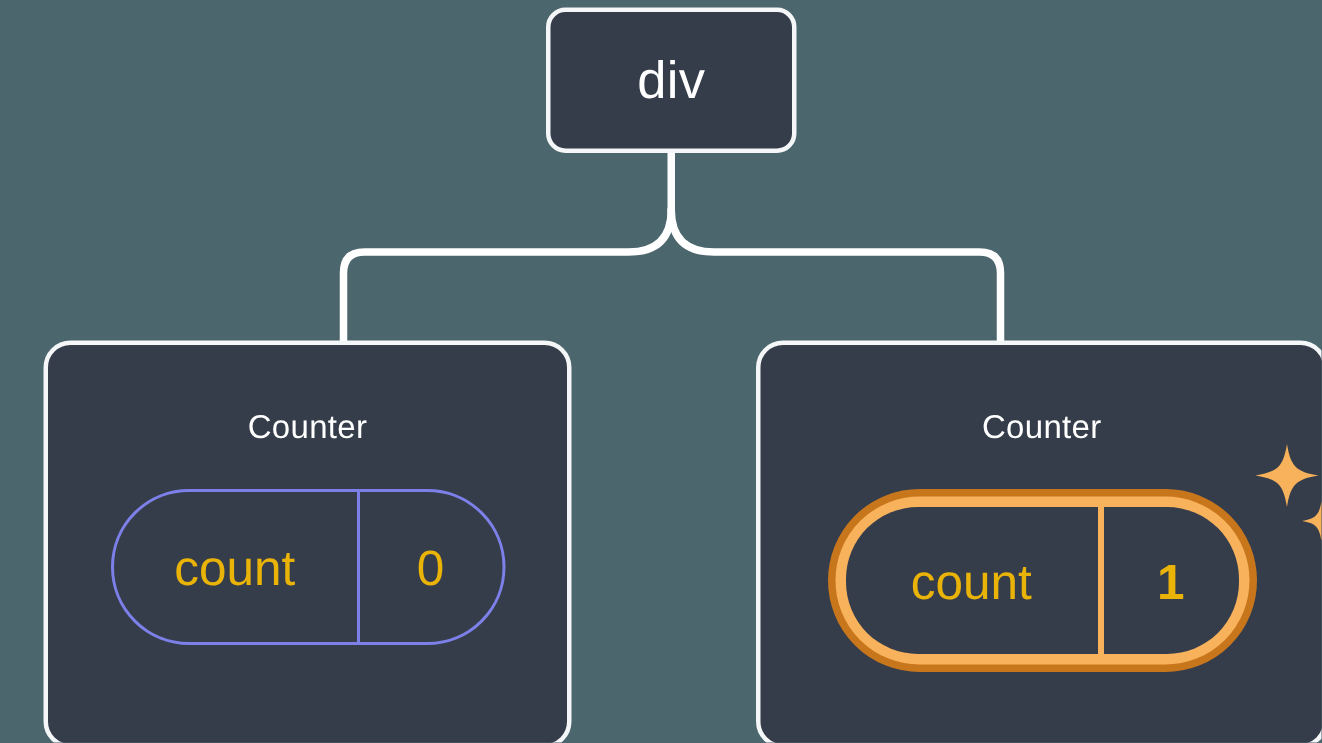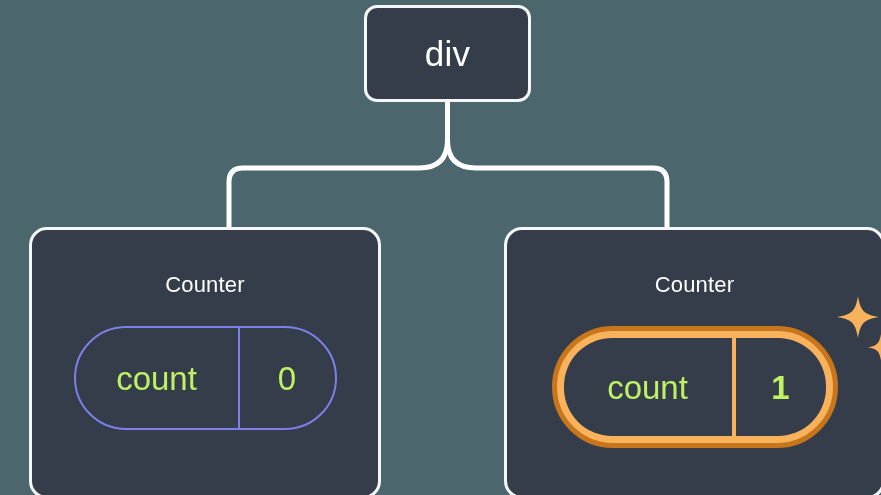--- a/index.html
+++ b/index.html
@@ -87,21 +87,21 @@
     overflow: hidden;
   }
   .pill.plain {
     border: 2px solid #7C80E8;
     width: 263px;
   }
   .pill .cell {
     display: flex;
     align-items: center;
     justify-content: center;
-    color: #bef264;
+    color: #eab308;
     font-size: 33px;
     line-height: 1;
     white-space: nowrap;
   }
   .pill.plain .cell-key {
     flex: 0 0 162px;
     border-right: 2px solid #7C80E8;
   }
   .pill.plain .cell-val {
     flex: 1 1 auto;

